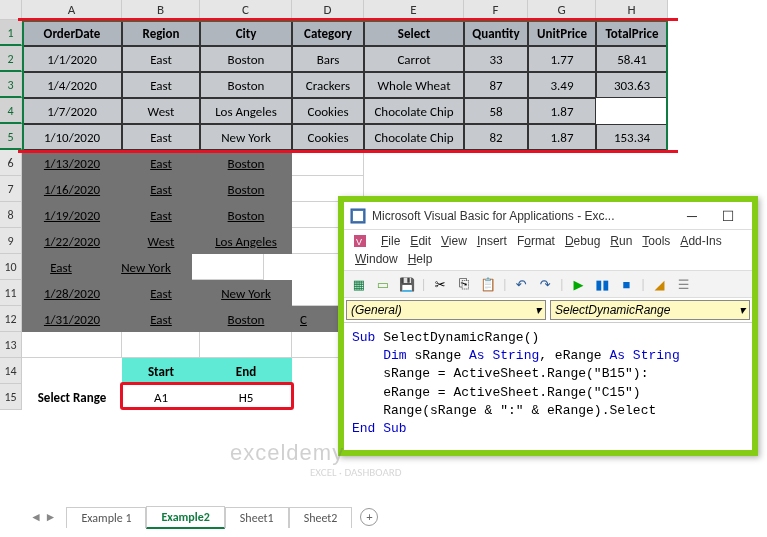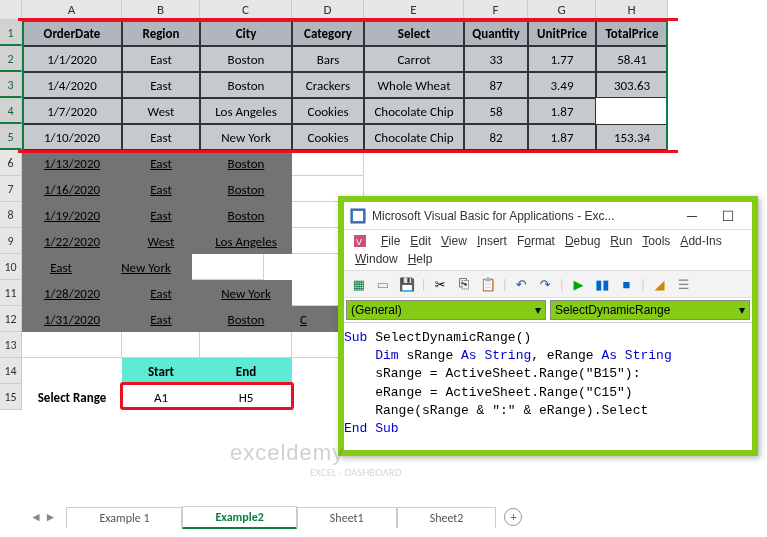--- a/index.html
+++ b/index.html
@@ -35,38 +35,38 @@
 
 .row14 .cell, .row15 .cell { border: none; }
 .r14-start, .r14-end { border: 1px solid #333; font-weight: bold; background: #5eead4; }
 .r15-label { border: 1px solid #333; font-weight: bold; background: #fff; }
 .r15-a1, .r15-h5 { border: 1px solid #333; background: #fff; }
 .red-rect { position: absolute; border: 3px solid #e81123; border-radius: 3px; z-index: 7; pointer-events: none; }
 
 
 .sheet-tabs { position: absolute; bottom: 8px; left: 30px; display: flex; align-items: center; height: 24px; font-size: 12px; }
 .nav-arrows { display: flex; gap: 4px; margin-right: 10px; color: #888; }
-.tab { padding: 3px 32px; border: 1px solid #ccc; border-bottom: none; background: #fff; color: #555; cursor: pointer; }
+.tab { padding: 3px 14px; border: 1px solid #ccc; border-bottom: none; background: #fff; color: #555; cursor: pointer; }
 .tab.active { color: #107c41; font-weight: bold; border-bottom: 2px solid #107c41; }
 .tab-add { margin-left: 8px; width: 18px; height: 18px; border: 1px solid #999; border-radius: 50%; text-align: center; line-height: 16px; color: #666; }
 
 
 .vba-window { position: absolute; left: 338px; top: 196px; width: 420px; height: 260px; background: #fff; border: 6px solid #84cc16; box-shadow: 2px 2px 6px rgba(0,0,0,0.3); z-index: 20; font-family: "Segoe UI", Arial, sans-serif; font-size: 12px; }
 .vba-titlebar { height: 28px; background: #fff; display: flex; align-items: center; padding: 0 6px; border-bottom: 1px solid #ddd; }
 .vba-icon { width: 16px; height: 16px; margin-right: 6px; display: inline-block; }
 .vba-title { flex: 1; color: #333; }
 .vba-winbtn { width: 36px; height: 24px; text-align: center; line-height: 24px; color: #333; font-size: 14px; }
 .vba-menubar { padding: 3px 8px; display: flex; flex-wrap: wrap; gap: 2px 4px; }
 .vba-menu { color: #333; padding: 1px 3px; }
 .vba-menu u { text-decoration: underline; }
 .vba-toolbar { height: 28px; background: #f3f3f3; border-top: 1px solid #ddd; border-bottom: 1px solid #ddd; display: flex; align-items: center; padding: 0 6px; gap: 6px; }
 .tb-icon { width: 18px; height: 18px; display: inline-flex; align-items: center; justify-content: center; font-size: 13px; }
 .vba-dropdowns { display: flex; border-bottom: 1px solid #ccc; }
-.vba-dd { flex: 1; border: 1px solid #888; margin: 2px; padding: 2px 4px; background: #84cc16; display: flex; justify-content: space-between; align-items: center; font-size: 12px; }
-.vba-code { padding: 6px 0; font-family: Consolas, "Courier New", monospace; font-size: 13px; line-height: 1.4; white-space: pre; color: #000; overflow: hidden; }
+.vba-dd { flex: 1; border: 1px solid #888; margin: 2px; padding: 2px 4px; background: #fef9c3; display: flex; justify-content: space-between; align-items: center; font-size: 12px; font-style: italic; }
+.vba-code { padding: 6px 8px; font-family: Consolas, "Courier New", monospace; font-size: 13px; line-height: 1.4; white-space: pre; color: #000; overflow: hidden; }
 .kw { color: #0000cc; }
 .watermark { position: absolute; left: 230px; top: 440px; color: rgba(120,120,120,0.35); font-size: 22px; z-index: 25; pointer-events: none; letter-spacing: 1px; font-family: Arial; }
 .watermark2 { position: absolute; left: 310px; top: 466px; color: rgba(120,120,120,0.3); font-size: 11px; z-index: 25; pointer-events: none; }
 </style>
 </head>
 <body>
 
 <div class="excel-grid">
   <div class="col-headers">
     <div class="row-header-spacer"></div>

